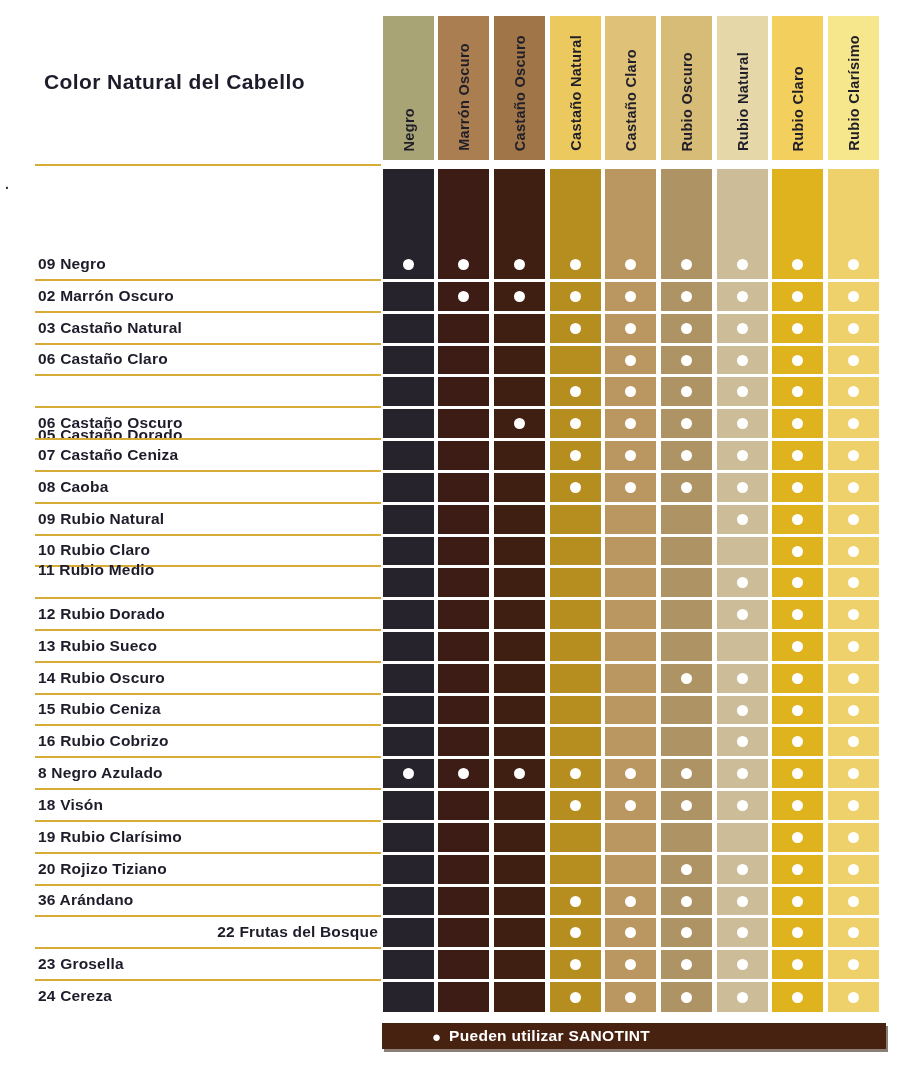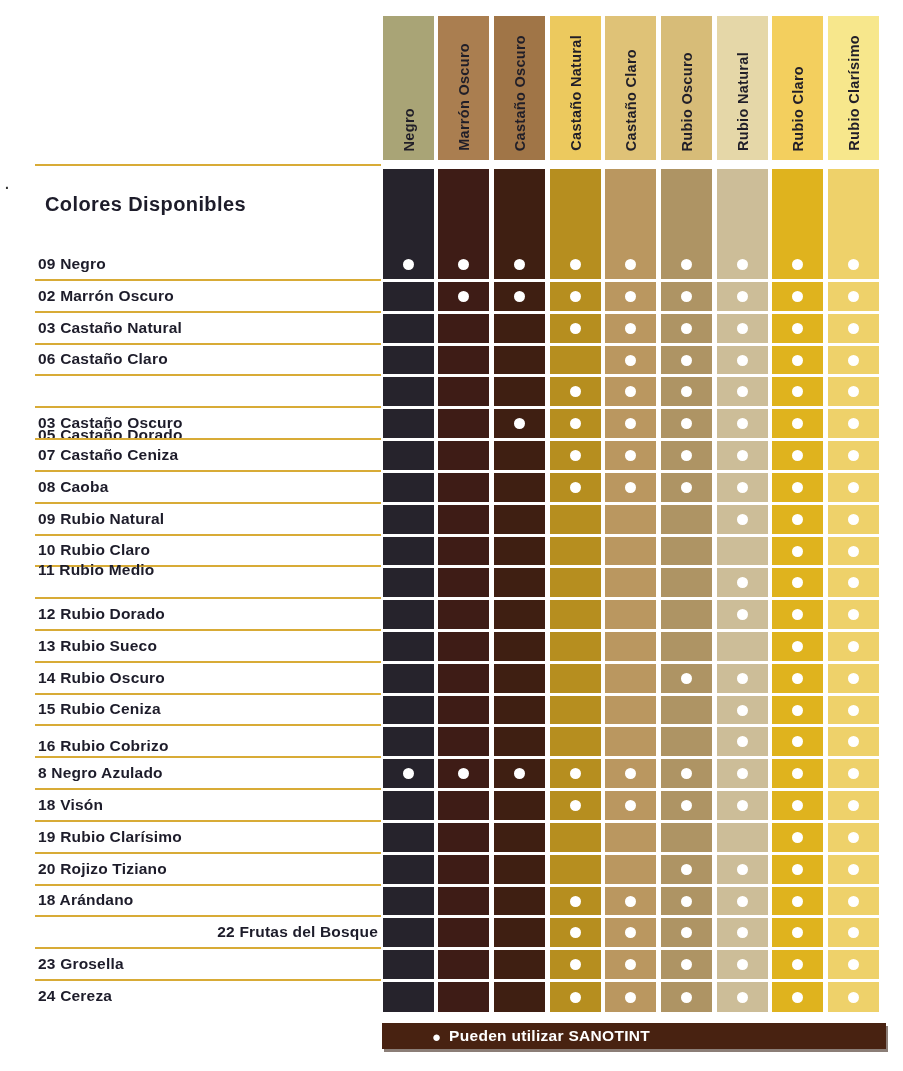--- a/index.html
+++ b/index.html
@@ -61,26 +61,26 @@
   }
   .legend-bar .legend-text{
     font-size:15.5px;font-weight:bold;color:#ffffff;letter-spacing:.3px;
   }
 </style>
 </head>
 <body>
 
 <div class="page" style="--ink: #1d1c2a; --gold: #d8ab36; background: rgb(255, 255, 255);">
 
+  <div class="abs chart-title">Color Natural del Cabello</div>
 
   <div class="abs stray">.</div>
 
   <div class="abs gold-line" style="top:164px"></div>
 
-  <div class="abs sub-title">Colores Disponibles</div>
 
   <div id="labels">
       <div class="abs row-label" style="top: 250px;">
         <span>09 Negro</span>
       </div>
       <div class="abs gold-line" style="top: 279px;"></div>
       <div class="abs row-label" style="top: 282px;">
         <span>02 Marrón Oscuro</span>
       </div>
       <div class="abs gold-line" style="top: 311px;"></div>
@@ -90,21 +90,21 @@
       <div class="abs gold-line" style="top: 343px;"></div>
       <div class="abs row-label" style="top: 345px;">
         <span>06 Castaño Claro</span>
       </div>
       <div class="abs gold-line" style="top: 374px;"></div>
       <div class="abs row-label" style="top: 377px; margin-top: 44px;">
         <span>05 Castaño Dorado</span>
       </div>
       <div class="abs gold-line" style="top: 406px;"></div>
       <div class="abs row-label" style="top: 409px;">
-        <span>03 Castaño Oscuro</span>
+        <span>06 Castaño Oscuro</span>
       </div>
       <div class="abs gold-line" style="top: 438px;"></div>
       <div class="abs row-label" style="top: 441px;">
         <span>07 Castaño Ceniza</span>
       </div>
       <div class="abs gold-line" style="top: 470px;"></div>
       <div class="abs row-label" style="top: 473px;">
         <span>08 Caoba</span>
       </div>
       <div class="abs gold-line" style="top: 502px;"></div>
@@ -129,42 +129,42 @@
       </div>
       <div class="abs gold-line" style="top: 661px;"></div>
       <div class="abs row-label" style="top: 664px;">
         <span>14 Rubio Oscuro</span>
       </div>
       <div class="abs gold-line" style="top: 693px;"></div>
       <div class="abs row-label" style="top: 695px;">
         <span>15 Rubio Ceniza</span>
       </div>
       <div class="abs gold-line" style="top: 724px;"></div>
-      <div class="abs row-label" style="top: 727px; align-items: flex-end;">
+      <div class="abs row-label" style="top: 727px;">
         <span>16 Rubio Cobrizo</span>
       </div>
       <div class="abs gold-line" style="top: 756px;"></div>
       <div class="abs row-label" style="top: 759px;">
         <span>8 Negro Azulado</span>
       </div>
       <div class="abs gold-line" style="top: 788px;"></div>
       <div class="abs row-label" style="top: 791px;">
         <span>18 Visón</span>
       </div>
       <div class="abs gold-line" style="top: 820px;"></div>
       <div class="abs row-label" style="top: 823px;">
         <span>19 Rubio Clarísimo</span>
       </div>
       <div class="abs gold-line" style="top: 852px;"></div>
       <div class="abs row-label" style="top: 855px;">
         <span>20 Rojizo Tiziano</span>
       </div>
       <div class="abs gold-line" style="top: 884px;"></div>
       <div class="abs row-label" style="top: 886px;">
-        <span>18 Arándano</span>
+        <span>36 Arándano</span>
       </div>
       <div class="abs gold-line" style="top: 915px;"></div>
       <div class="abs row-label" style="top: 918px; justify-content: flex-end;">
         <span>22 Frutas del Bosque</span>
       </div>
       <div class="abs gold-line" style="top: 947px;"></div>
       <div class="abs row-label" style="top: 950px;">
         <span>23 Grosella</span>
       </div>
       <div class="abs gold-line" style="top: 979px;"></div>

